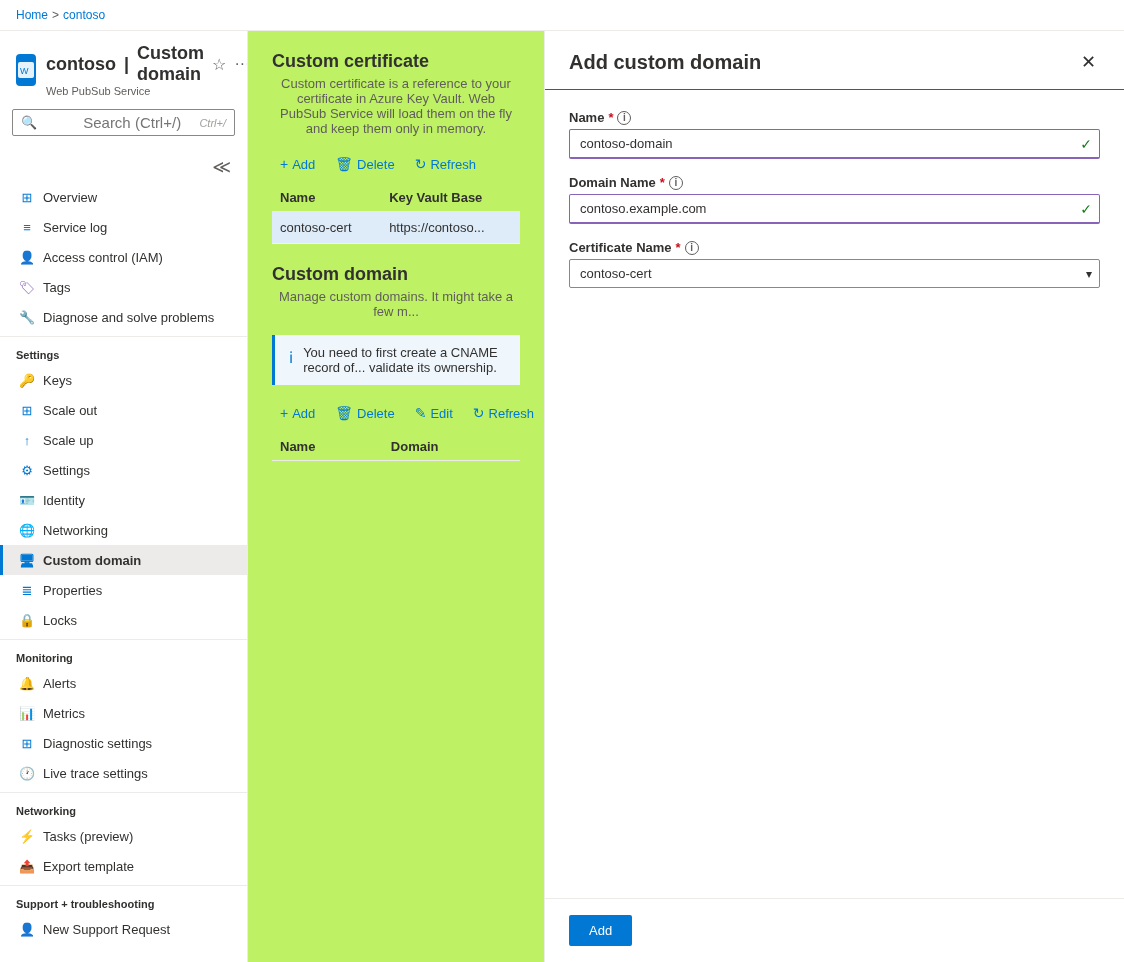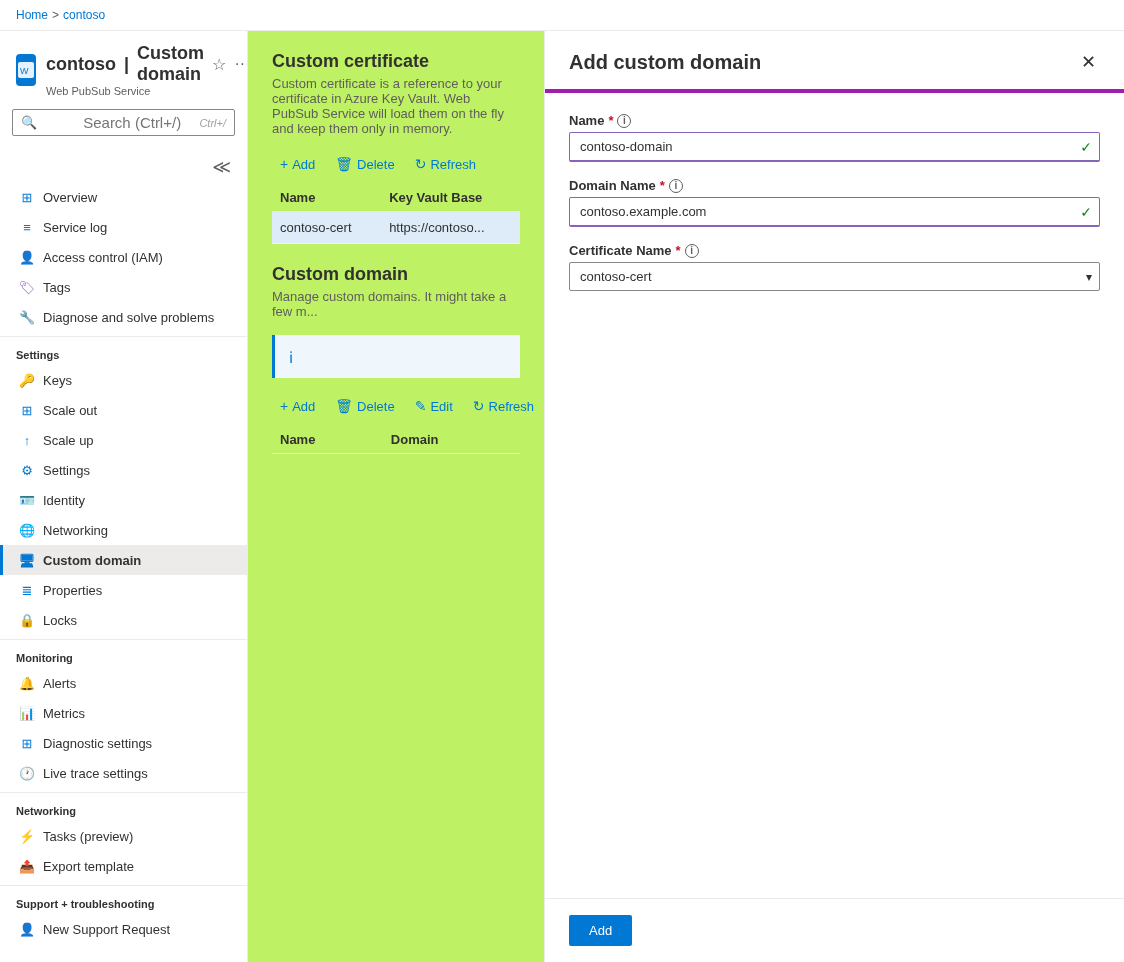--- a/index.html
+++ b/index.html
@@ -30,39 +30,39 @@
     .nav-item.active { background: #edebe9; border-left: 3px solid #0078d4; font-weight: 600; }
     .nav-item .nav-icon { width: 16px; height: 16px; display: flex; align-items: center; justify-content: center; flex-shrink: 0; }
 
     .nav-section-header { padding: 12px 16px 4px; font-size: 11px; font-weight: 600; color: #323130; text-transform: none; border-top: 1px solid #edebe9; margin-top: 4px; }
 
     
     .content-area { flex: 1; overflow-y: auto; padding: 0; background: #bef264; position: relative; }
     .content-inner { padding: 20px 24px; }
 
     .section-title { font-size: 18px; font-weight: 600; color: #323130; margin-bottom: 4px; }
-    .section-desc { font-size: 13px; color: #605e5c; margin-bottom: 16px; max-width: 500px; }
+    .section-desc { font-size: 13px; color: #605e5c; margin-bottom: 16px; max-width: 500px; text-align: center; }
 
     .toolbar { display: flex; align-items: center; gap: 4px; margin-bottom: 8px; }
     .toolbar-btn { display: flex; align-items: center; gap: 4px; padding: 4px 8px; border: none; background: transparent; cursor: pointer; color: #0078d4; font-size: 13px; }
     .toolbar-btn .btn-icon { font-size: 14px; }
 
     .data-table { width: 100%; border-collapse: collapse; margin-bottom: 20px; }
     .data-table th { text-align: left; padding: 6px 8px; font-size: 13px; font-weight: 600; border-bottom: 1px solid #edebe9; color: #323130; }
     .data-table td { padding: 8px 8px; font-size: 13px; border-bottom: 1px solid #f3f2f1; color: #323130; }
     .data-table tr.selected td { background: #deecf9; }
 
     .info-box { background: #eff6fc; border-left: 3px solid #0078d4; padding: 10px 14px; display: flex; gap: 10px; align-items: flex-start; margin-bottom: 16px; font-size: 13px; color: #323130; max-width: 500px; }
     .info-icon { color: #0078d4; font-size: 16px; margin-top: 1px; }
 
     .link-text { color: #0078d4; text-decoration: none; }
 
     
     .right-panel { width: 580px; min-width: 580px; border-left: 1px solid #edebe9; background: #fff; display: flex; flex-direction: column; box-shadow: -4px 0 8px rgba(0,0,0,0.1); }
-    .panel-header { display: flex; align-items: center; justify-content: space-between; padding: 16px 24px 12px; border-bottom: 4px solid #a21caf; }
+    .panel-header { display: flex; align-items: center; justify-content: space-between; padding: 16px 24px 12px; border-bottom: 1px solid #a21caf; }
     .panel-title { font-size: 20px; font-weight: 600; color: #323130; }
     .panel-close { background: none; border: none; cursor: pointer; font-size: 18px; color: #323130; padding: 4px; }
 
     .panel-body { flex: 1; padding: 20px 24px; overflow-y: auto; }
 
     .form-group { margin-bottom: 16px; }
     .form-label { font-size: 13px; font-weight: 600; color: #323130; margin-bottom: 4px; display: flex; align-items: center; gap: 4px; }
     .required-star { color: #c50f1f; }
     .info-icon-sm { width: 14px; height: 14px; border-radius: 50%; border: 1px solid #605e5c; display: inline-flex; align-items: center; justify-content: center; font-size: 10px; color: #605e5c; cursor: default; }
 
@@ -278,20 +278,21 @@
         </tbody>
       </table>
 
       <div class="section-title">Custom domain</div>
       <div class="section-desc">
         Manage custom domains. It might take a few m...
       </div>
 
       <div class="info-box">
         <span class="info-icon">ℹ</span>
+        <span>You need to first create a CNAME record of... validate its ownership.</span>
       </div>
 
       <div class="toolbar">
         <button class="toolbar-btn">
           <span class="btn-icon">+</span>
           <span>Add</span>
         </button>
         <button class="toolbar-btn">
           <span class="btn-icon">🗑</span>
           <span>Delete</span>

